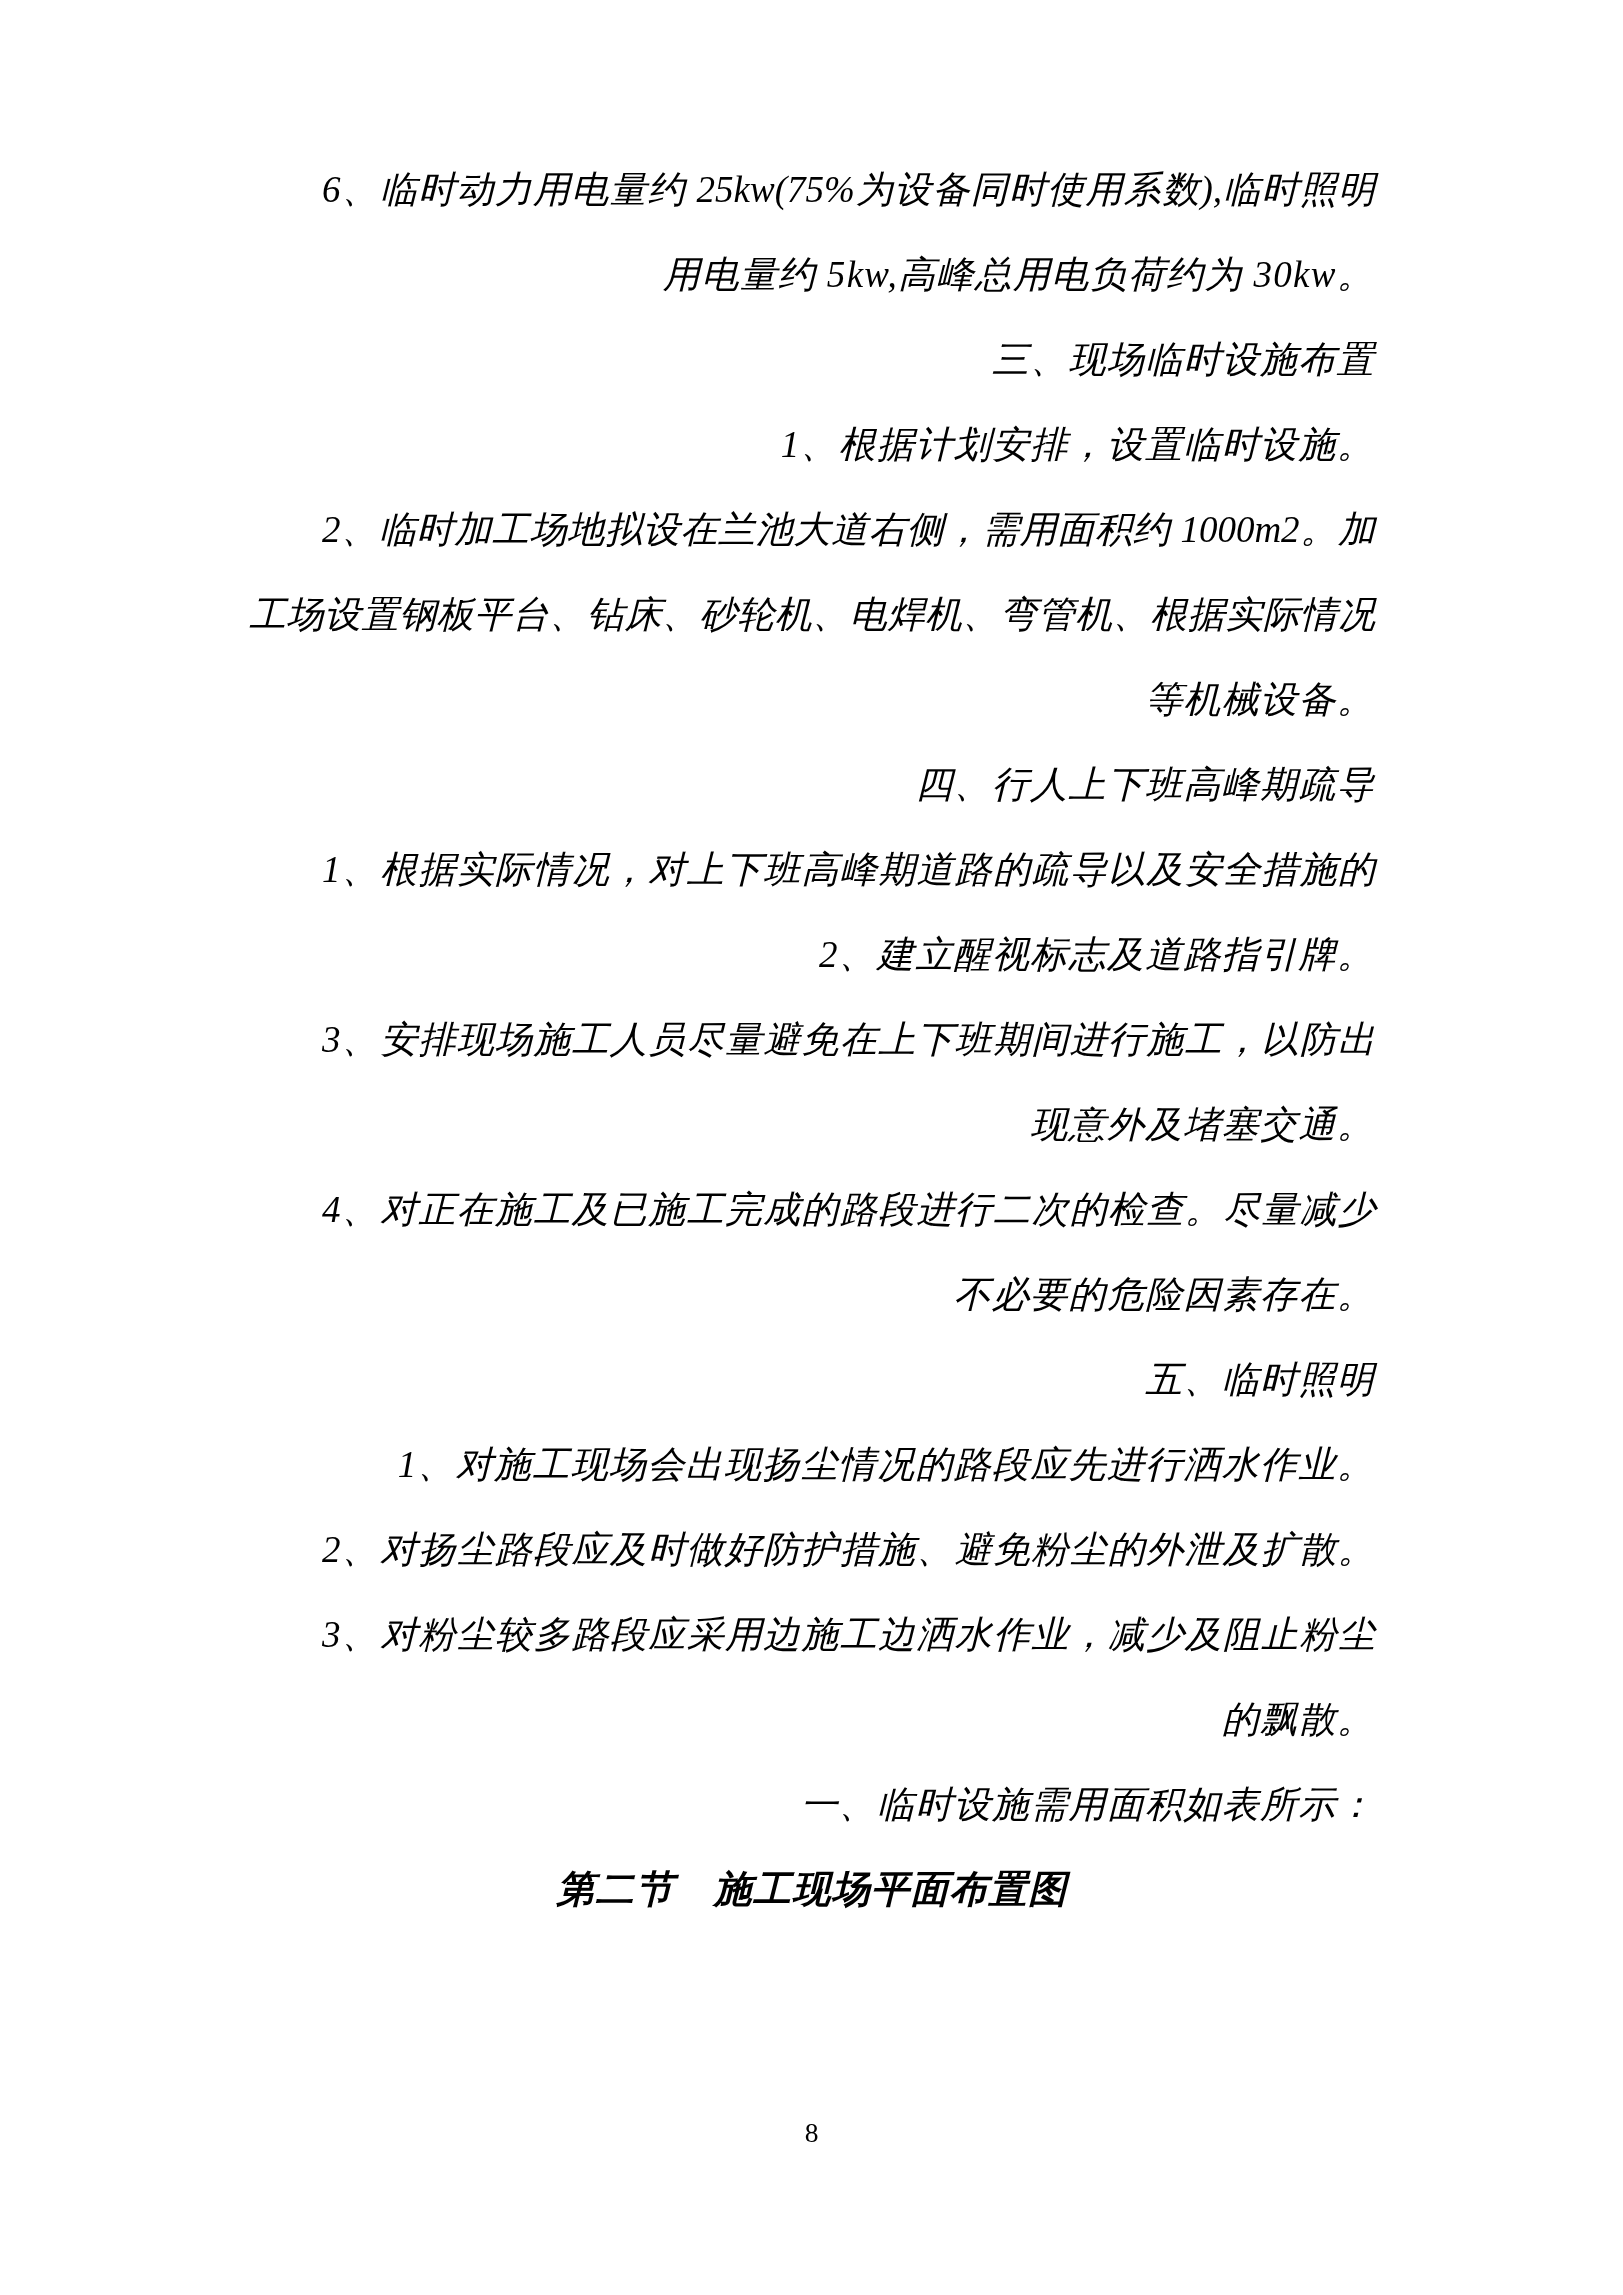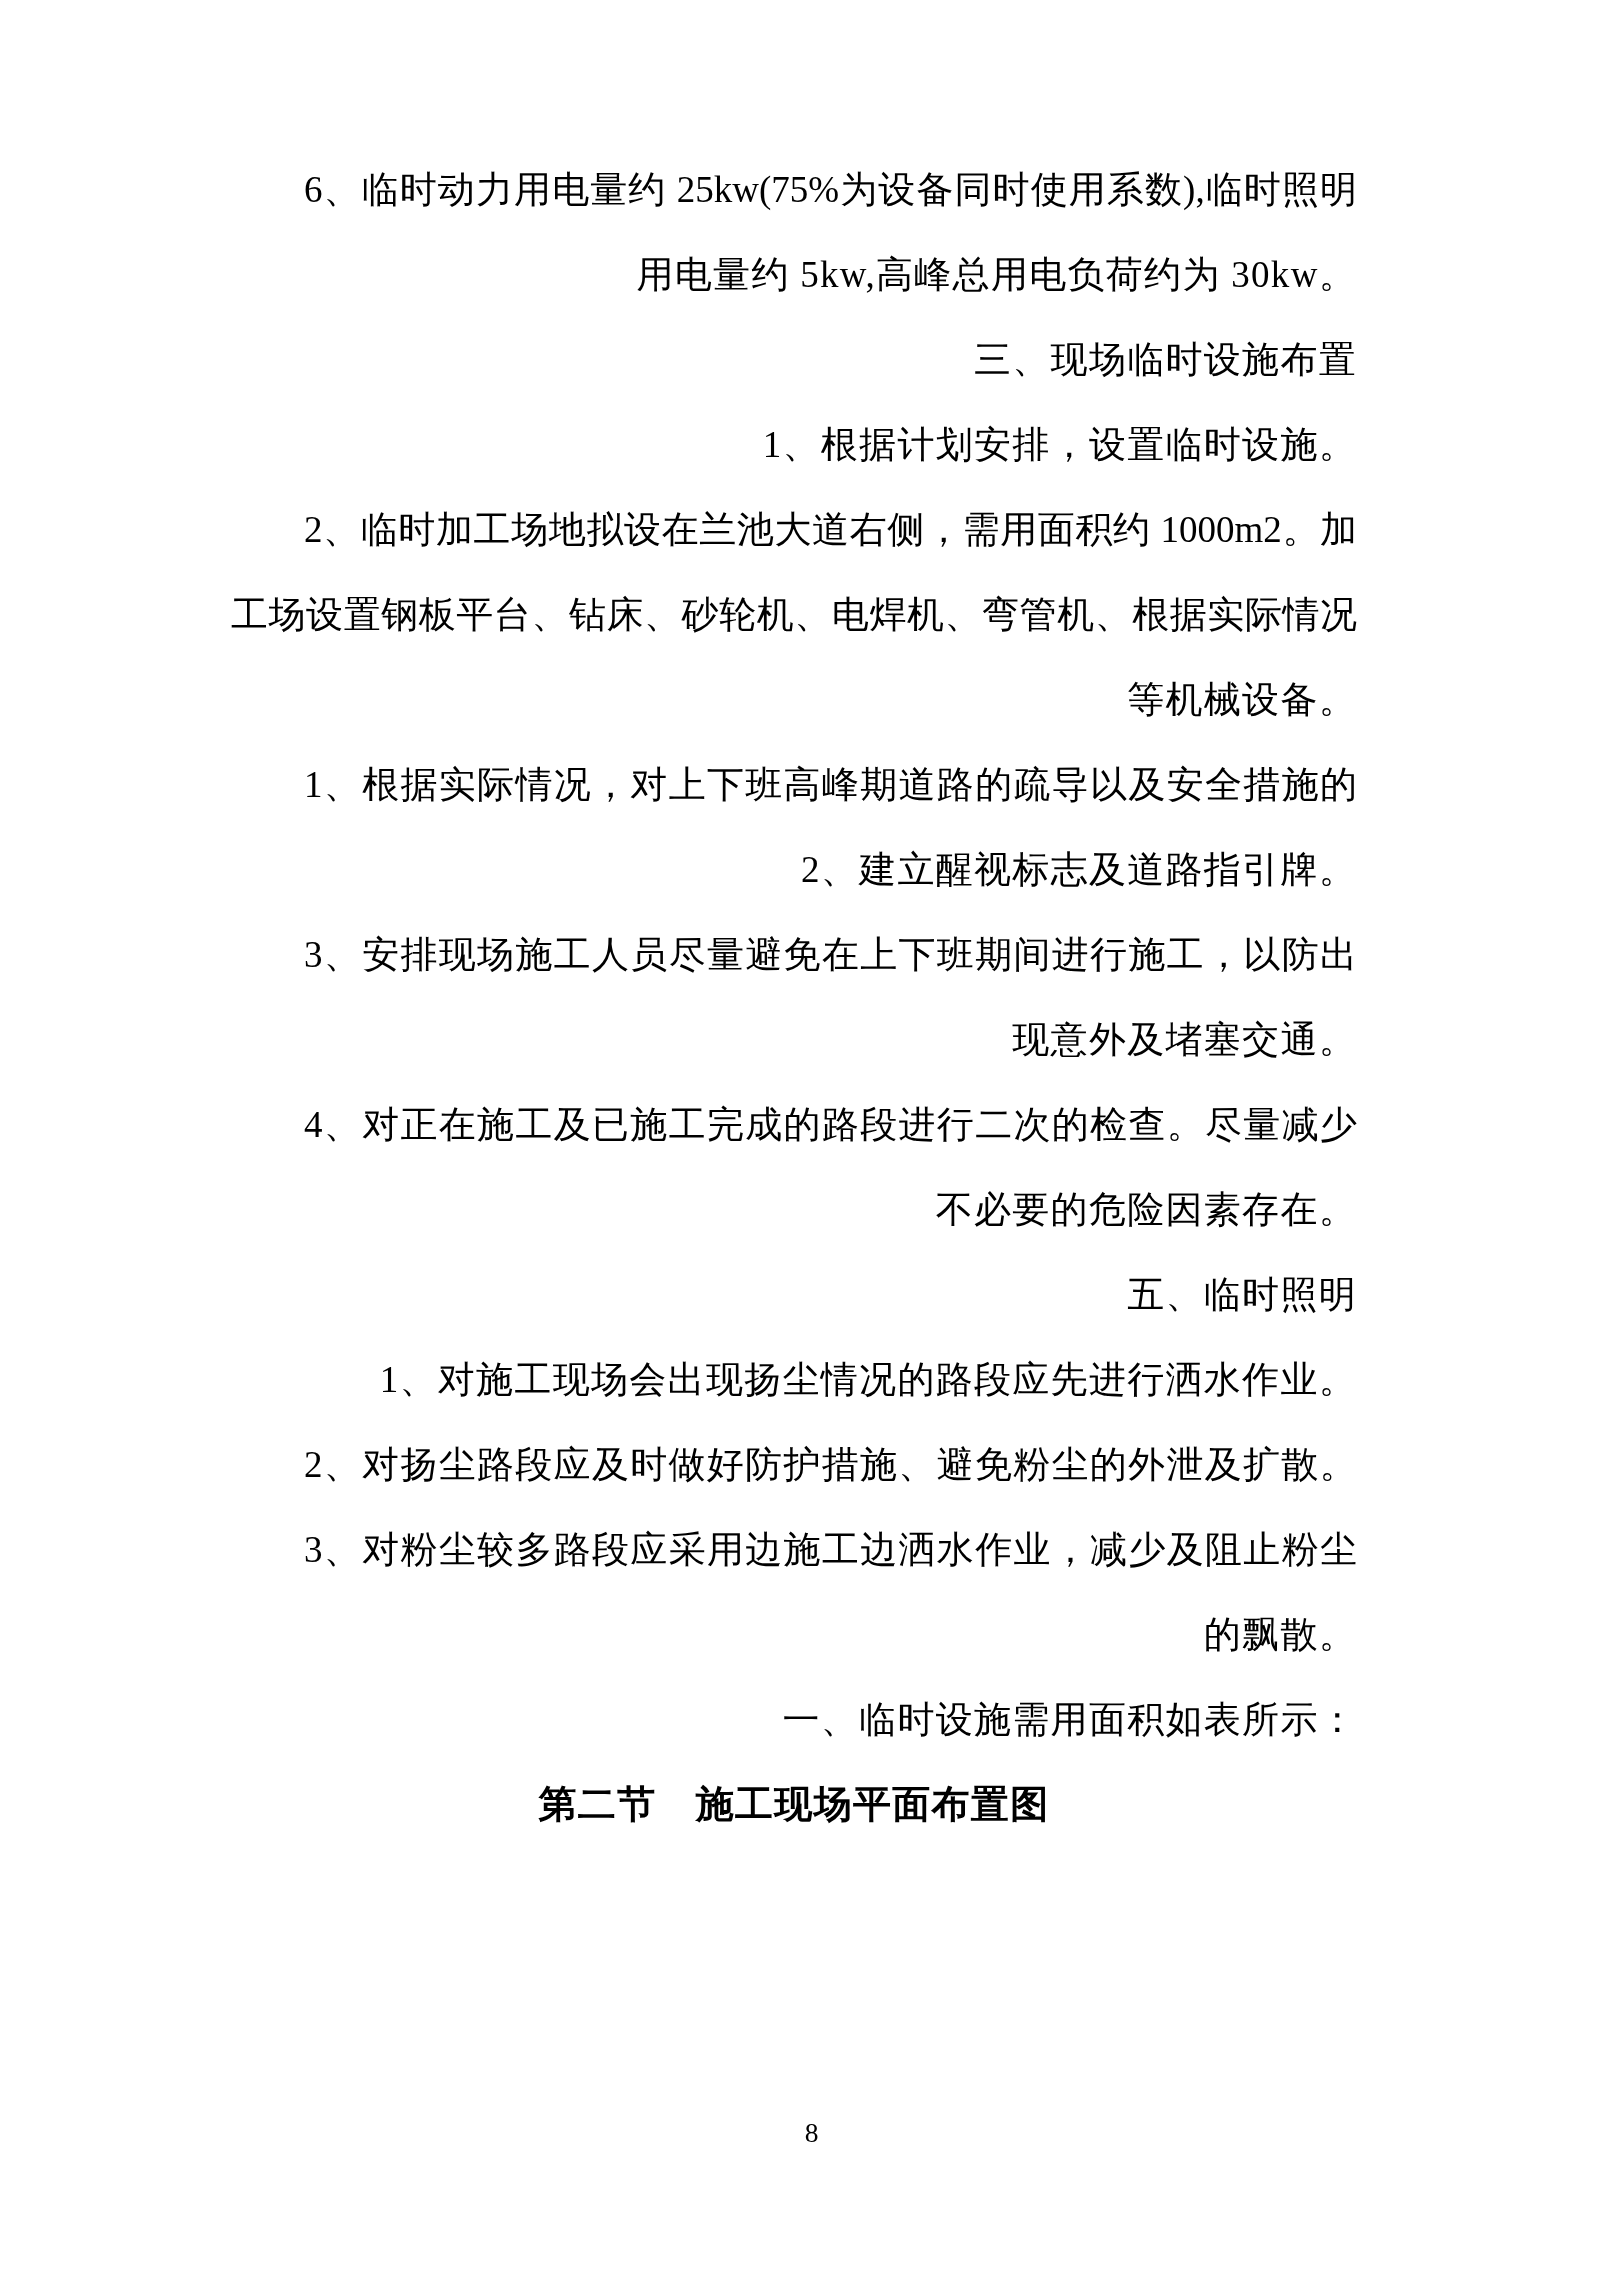--- a/index.html
+++ b/index.html
@@ -7,23 +7,24 @@
     position: relative;
     width: 1623px;
     height: 2295px;
     background: #ffffff;
     color: #000000;
     font-family: "Liberation Serif", "DejaVu Serif", serif;
     overflow: hidden;
   }
   .text-block {
     position: absolute;
-    left: 231px;
+    left: 249px;
     top: 147px;
     width: 1126px;
+    font-style: italic;
   }
   .line {
     height: 85px;
     line-height: 85px;
     font-size: 37px;
     color: #000000;
     text-align: right;
   }
   .indent { text-indent: 73px; }
   
@@ -60,20 +61,21 @@
 
 <div class="page">
   <div class="text-block">
     <div class="line indent just">6、临时动力用电量约 25kw(75%为设备同时使用系数),临时照明</div>
     <div class="line nat">用电量约 5kw,高峰总用电负荷约为 30kw。</div>
     <div class="line indent nat">三、现场临时设施布置</div>
     <div class="line indent nat">1、根据计划安排，设置临时设施。</div>
     <div class="line indent just">2、临时加工场地拟设在兰池大道右侧，需用面积约 1000m2。加</div>
     <div class="line just">工场设置钢板平台、钻床、砂轮机、电焊机、弯管机、根据实际情况</div>
     <div class="line nat">等机械设备。</div>
+    <div class="line indent nat">四、行人上下班高峰期疏导</div>
     <div class="line indent just">1、根据实际情况，对上下班高峰期道路的疏导以及安全措施的</div>
     <div class="line indent nat">2、建立醒视标志及道路指引牌。</div>
     <div class="line indent just">3、安排现场施工人员尽量避免在上下班期间进行施工，以防出</div>
     <div class="line nat">现意外及堵塞交通。</div>
     <div class="line indent just">4、对正在施工及已施工完成的路段进行二次的检查。尽量减少</div>
     <div class="line nat">不必要的危险因素存在。</div>
     <div class="line indent nat">五、临时照明</div>
     <div class="line indent nat">1、对施工现场会出现扬尘情况的路段应先进行洒水作业。</div>
     <div class="line indent nat">2、对扬尘路段应及时做好防护措施、避免粉尘的外泄及扩散。</div>
     <div class="line indent just">3、对粉尘较多路段应采用边施工边洒水作业，减少及阻止粉尘</div>

